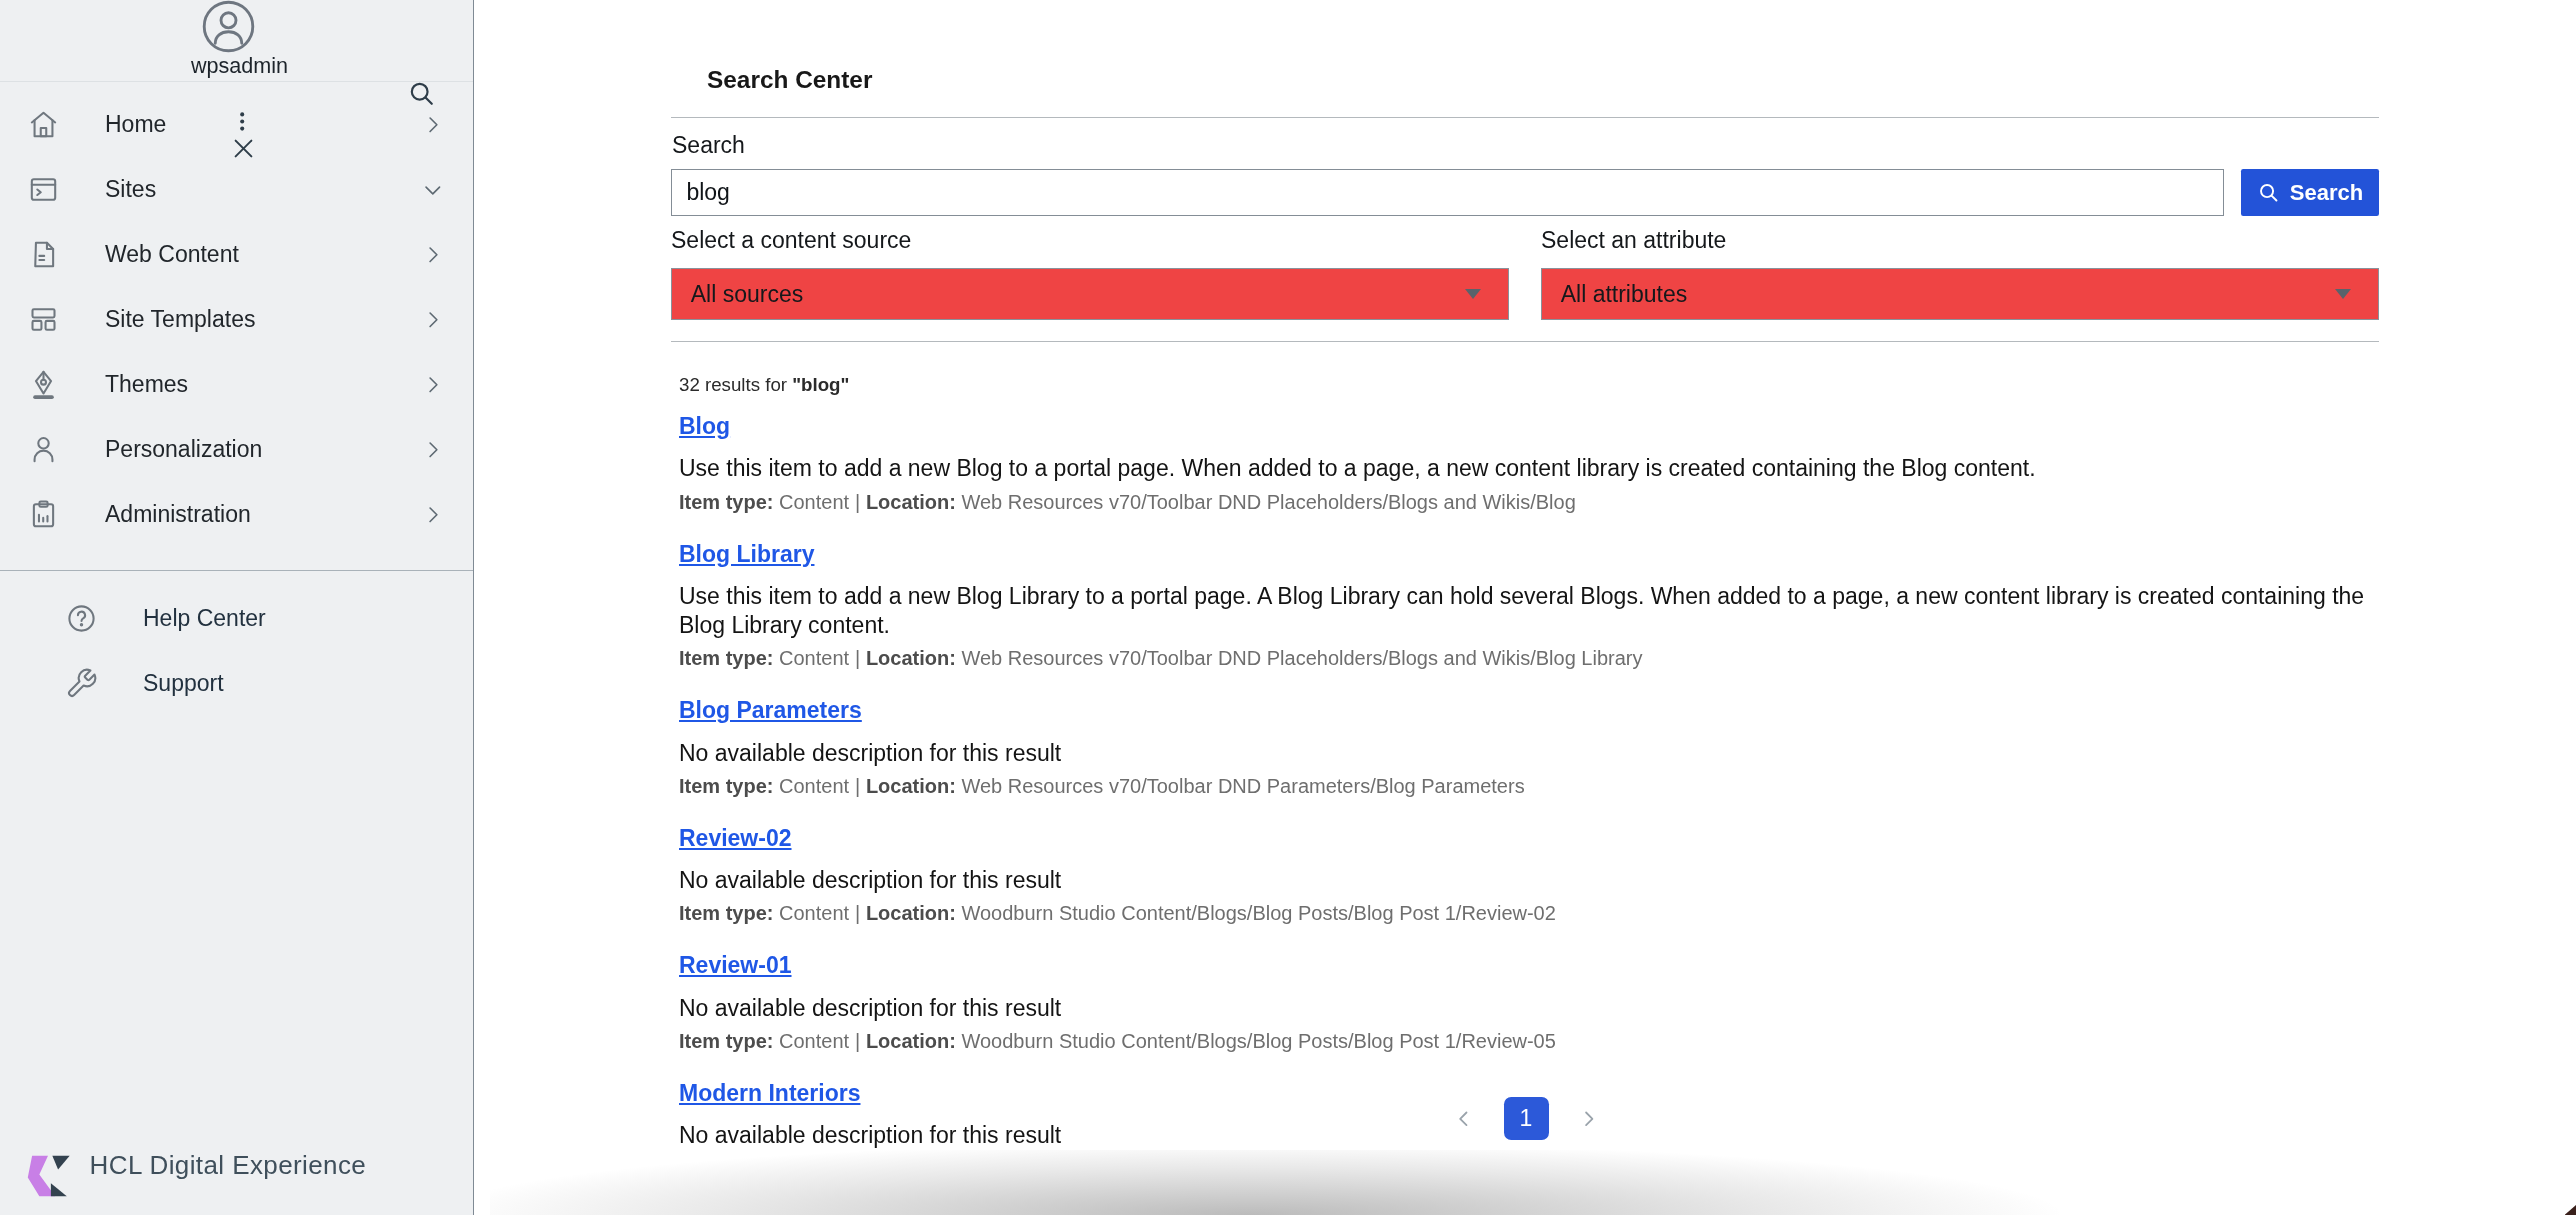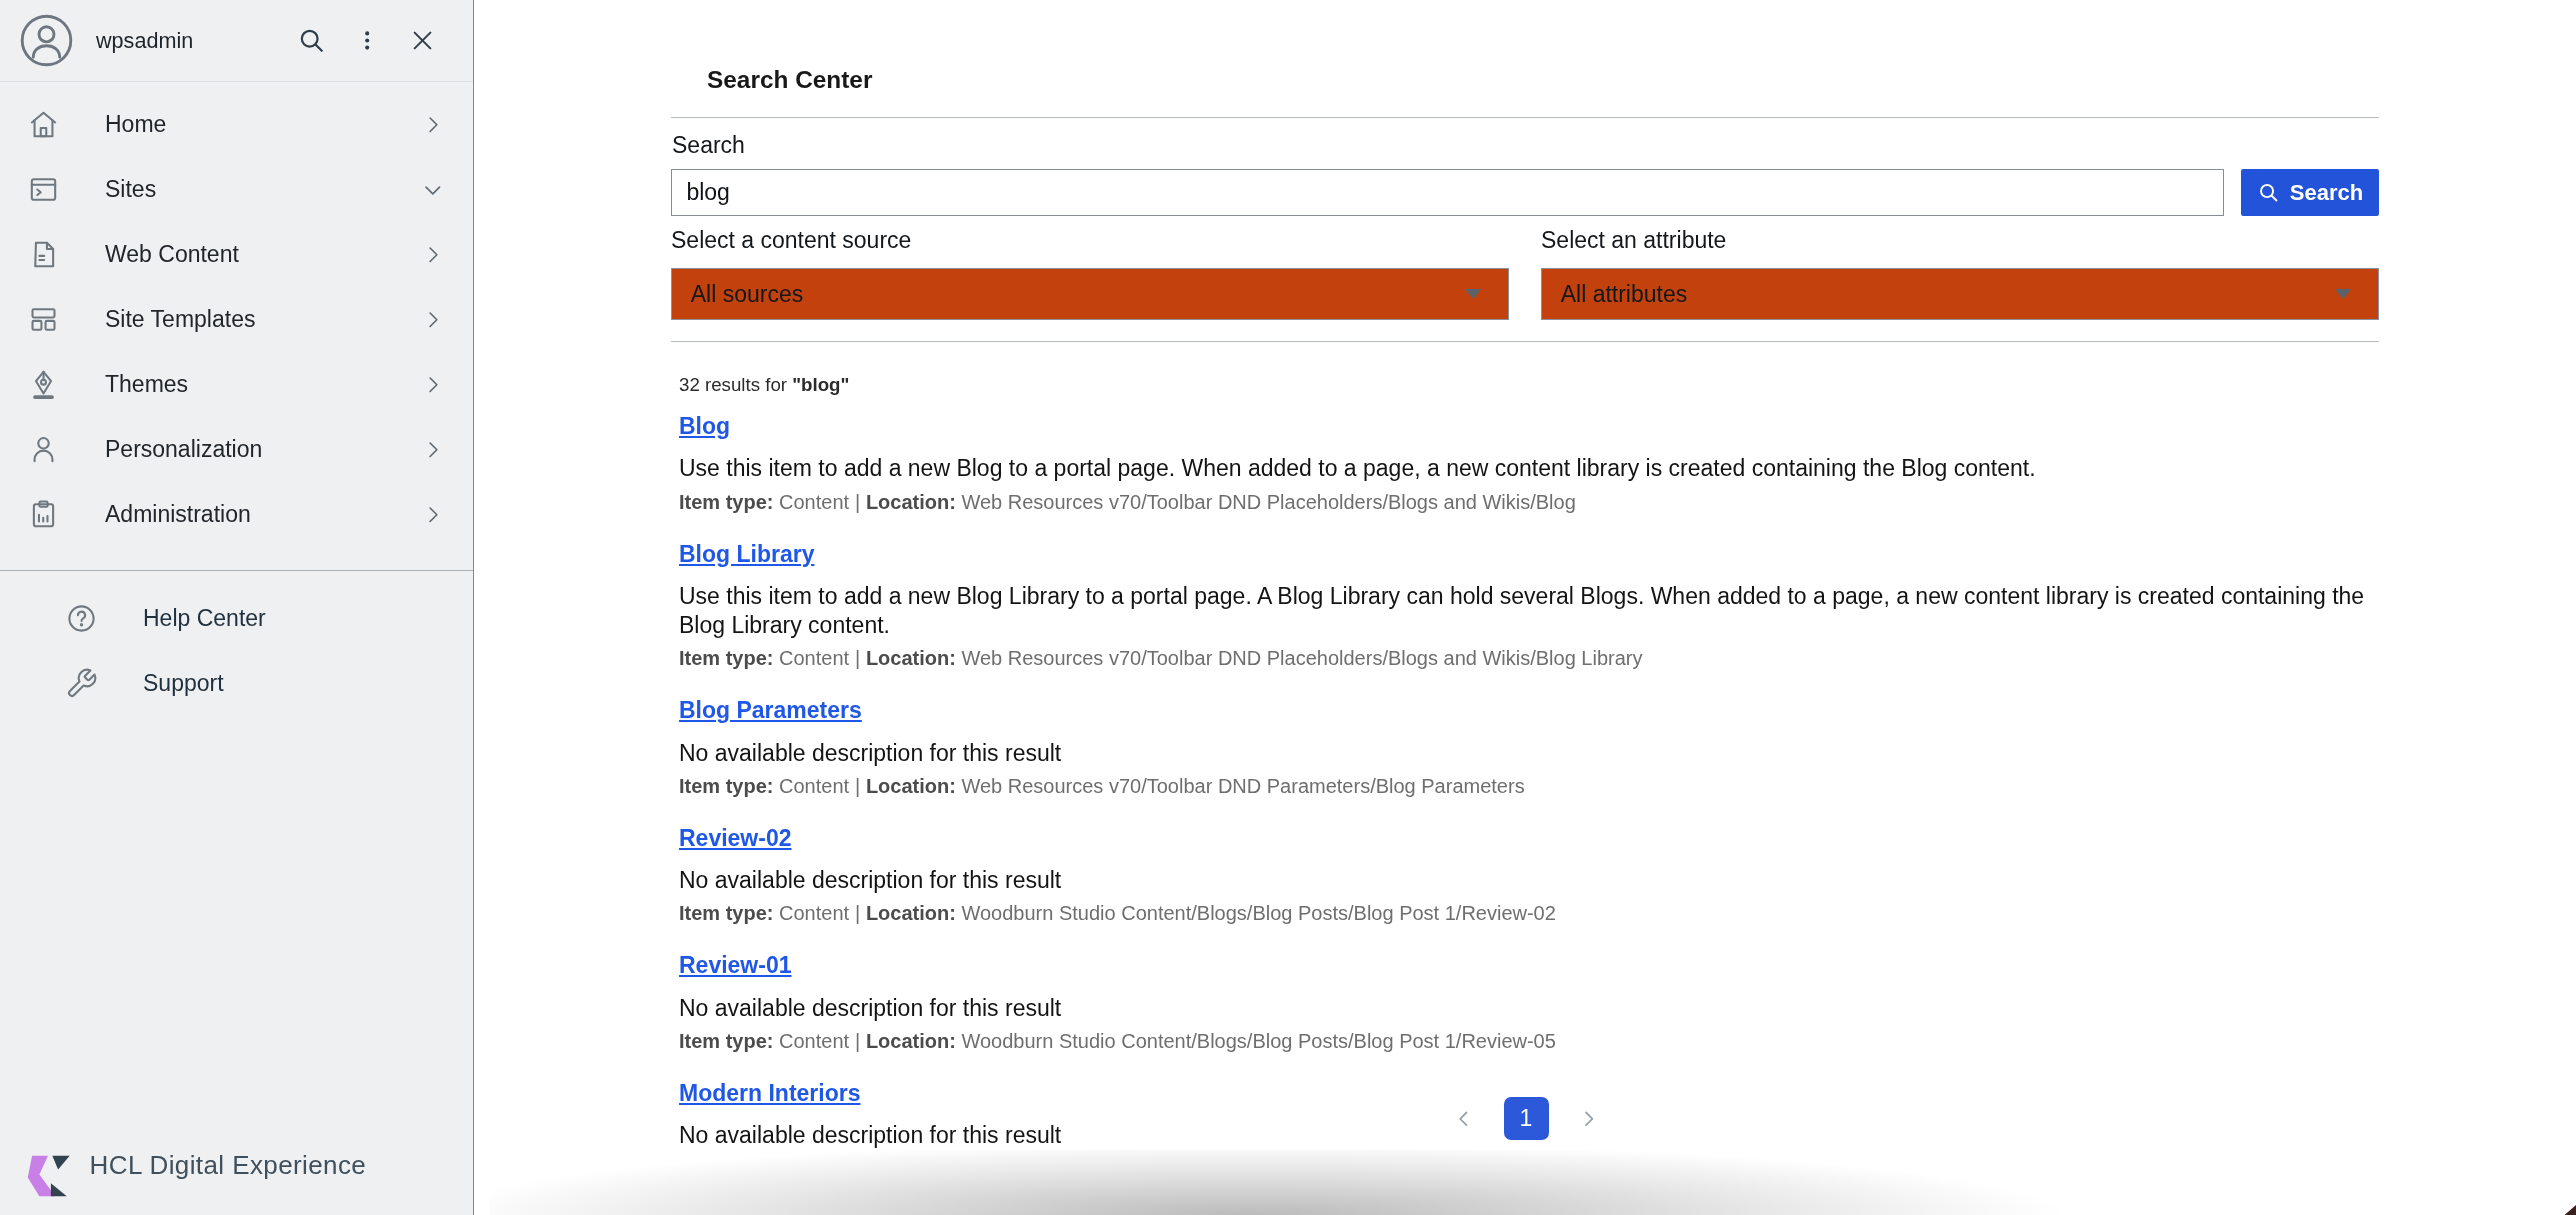--- a/index.html
+++ b/index.html
@@ -5,21 +5,21 @@
   * { margin:0; padding:0; box-sizing:border-box; }
   html,body { width:2576px; height:1215px; background:#fff; overflow:hidden;
               font-family:"Liberation Sans","DejaVu Sans",sans-serif; }
   .app { position:relative; width:2576px; height:1215px; }
 
   
   .sidebar { position:absolute; left:0; top:0; bottom:0; width:474px;
              background:#eef0f2; border-right:1.4px solid #7f8a94; }
   .sb-header { position:absolute; top:0; left:0; right:0; height:82px;
                border-bottom:1.4px solid #dde1e4; display:flex; align-items:center;
-               padding:0 37px 0 20px; }
+               padding:0 37px 0 20px;flex-direction:column; }
   .avatar { width:53px; height:53px; flex:0 0 auto; }
   .username { margin-left:23px; font-size:21.6px; color:#1d242b; }
   .sb-hicon { background:none; border:none; cursor:pointer; display:flex; align-items:center; }
   .sb-hicon.search { margin-left:auto; }
   .sb-hicon.kebab { margin-left:29px; }
   .sb-hicon.close { margin-left:30px; }
 
   nav.sb-nav { position:absolute; top:92px; left:0; right:0; }
   .nav-item { height:65px; display:flex; align-items:center; padding:0 29px 0 27px; cursor:pointer; }
   .nav-icon { width:33px; height:33px; flex:0 0 auto; }
@@ -49,21 +49,21 @@
                   font-family:"Liberation Sans","DejaVu Sans",sans-serif; }
   .search-btn { width:138px; height:47px; background:#2353d8; color:#fff; border:none; border-radius:2.2px;
                 display:flex; align-items:center; justify-content:center; gap:10px;
                 font-size:22px; font-weight:600; cursor:pointer;
                 font-family:"Liberation Sans","DejaVu Sans",sans-serif; }
 
   .select-group { position:absolute; top:227px; }
   .select-group.src { left:195px; width:838px; }
   .select-group.attr { left:1065px; width:838px; }
   .select-label { font-size:23px; color:#15181b; display:block; }
-  .select-box { margin-top:14.4px; height:52px; border:1.4px solid #8a929b; background:#c2410c;
+  .select-box { margin-top:14.4px; height:52px; border:1.4px solid #8a929b; background:#ef4444;
                 display:flex; align-items:center; padding:0 18.7px; font-size:23px; color:#15181b; cursor:pointer; }
   .caret { margin-left:auto; margin-right:8.6px; width:0; height:0;
            border-left:8px solid transparent; border-right:8px solid transparent;
            border-top:10.8px solid #5a636b; }
 
   .results-count { position:absolute; left:203px; top:374px; font-size:18.7px; color:#2b2b2b; }
   .results-count b { font-weight:700; }
 
   .results { position:absolute; left:203px; top:413px; width:1705px; }
   .result { margin-bottom:27px; }

